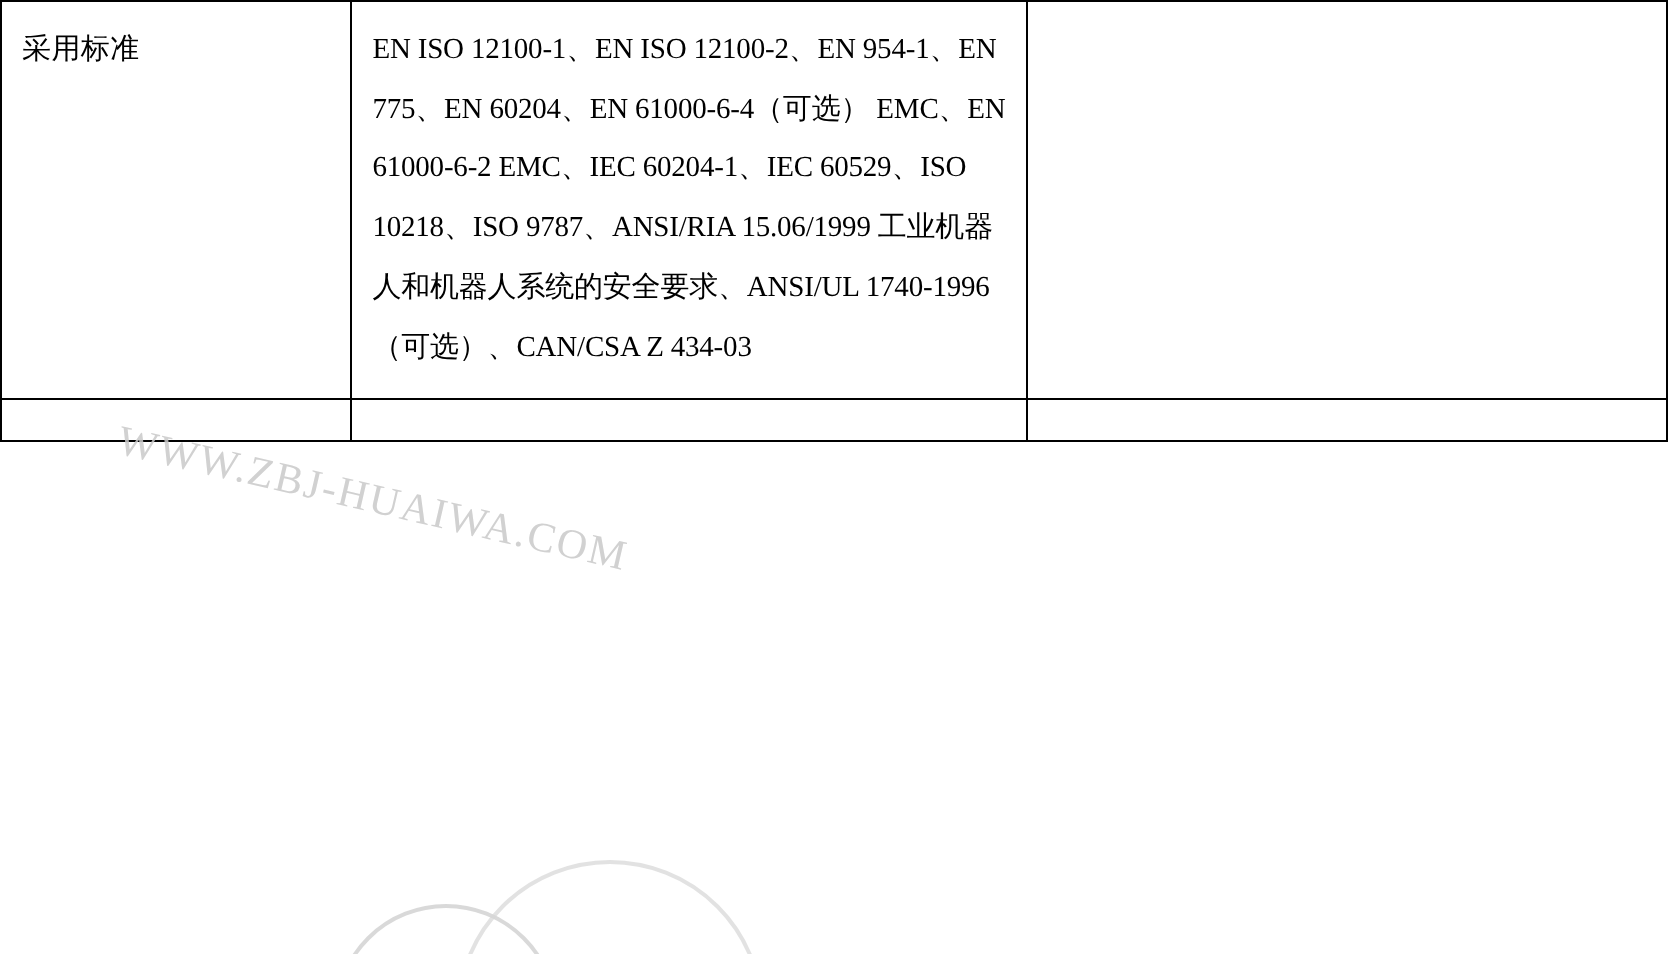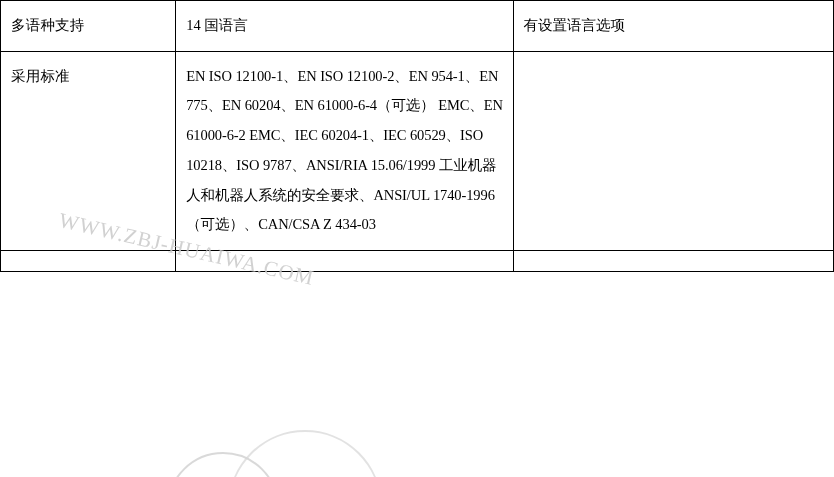--- a/index.html
+++ b/index.html
@@ -106,25 +106,20 @@
 
 <div id="doc">
 
   <table class="spec">
     <colgroup>
       <col class="c1">
       <col class="c2">
       <col class="c3">
     </colgroup>
     <tbody>
-      <tr>
-        <td class="col-label">多语种支持</td>
-        <td class="col-mid">14 国语言</td>
-        <td class="col-right">有设置语言选项</td>
-      </tr>
       <tr class="row-tall">
         <td class="col-label">采用标准</td>
         <td class="col-mid mono">EN ISO 12100-1、EN ISO 12100-2、EN 954-1、EN 775、EN 60204、EN 61000-6-4（可选） EMC、EN 61000-6-2 EMC、IEC 60204-1、IEC 60529、ISO 10218、ISO 9787、ANSI/RIA 15.06/1999 工业机器人和机器人系统的安全要求、ANSI/UL 1740-1996 （可选）、CAN/CSA Z 434-03</td>
         <td class="col-right"></td>
       </tr>
       <tr>
         <td class="col-label"></td>
         <td class="col-mid"></td>
         <td class="col-right"></td>
       </tr>

